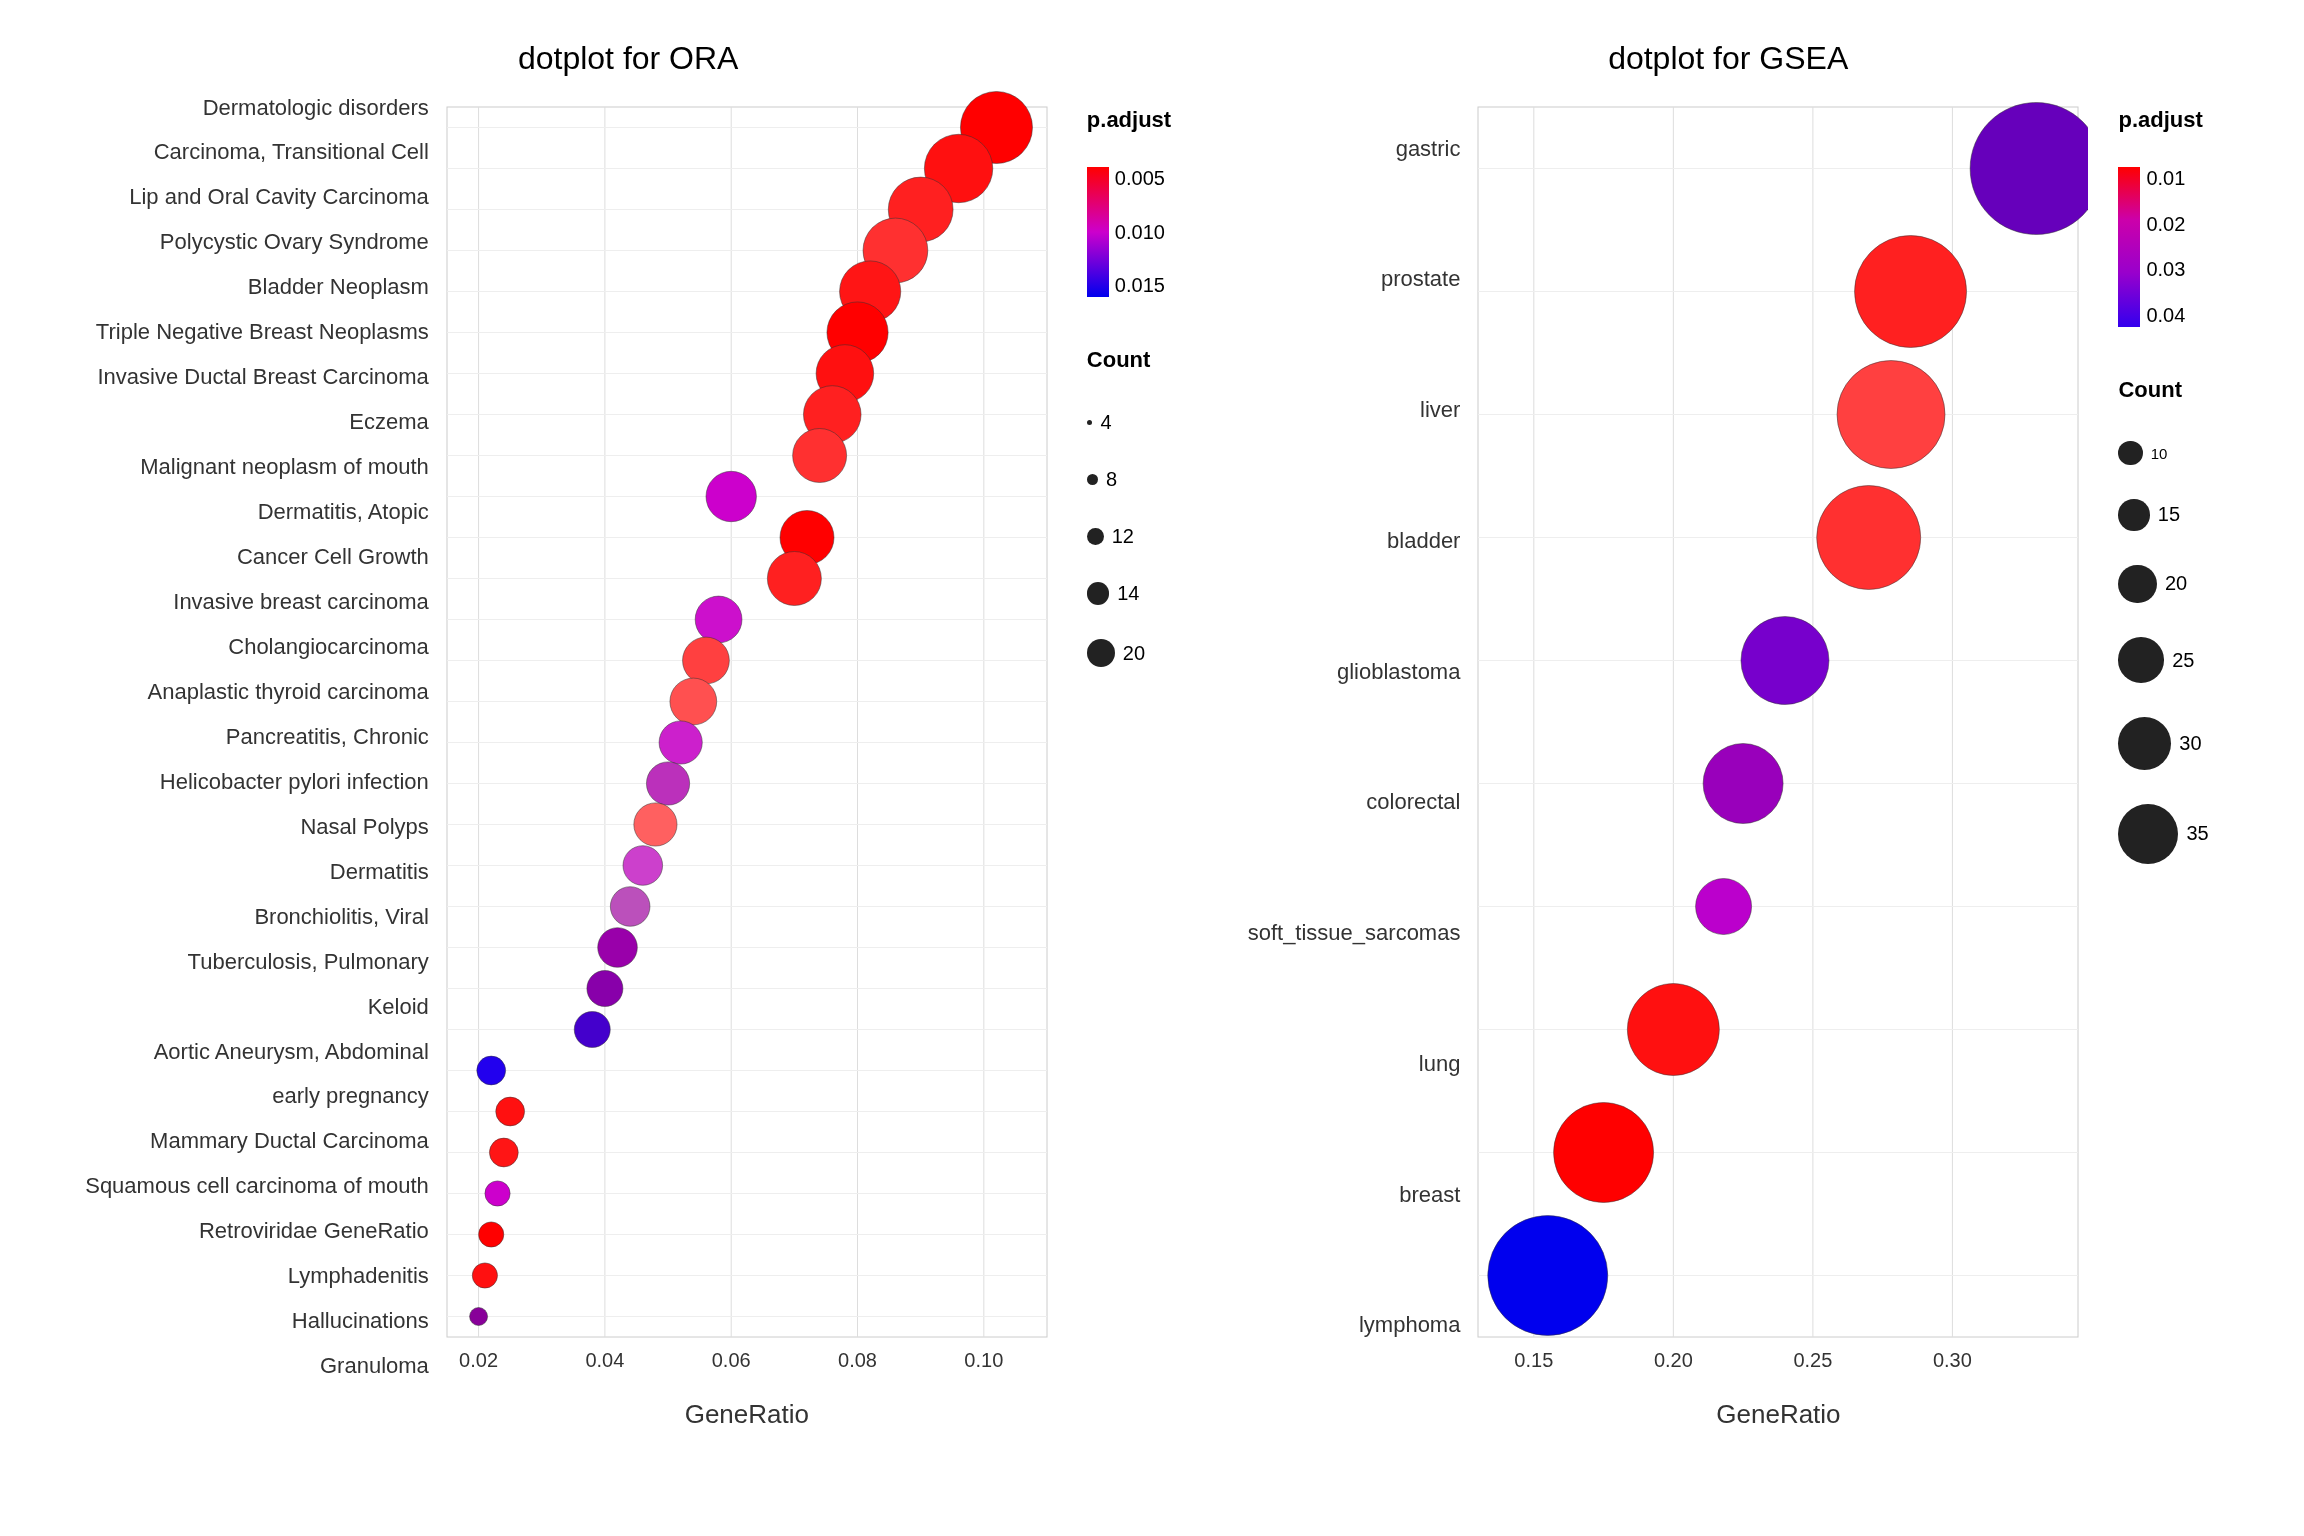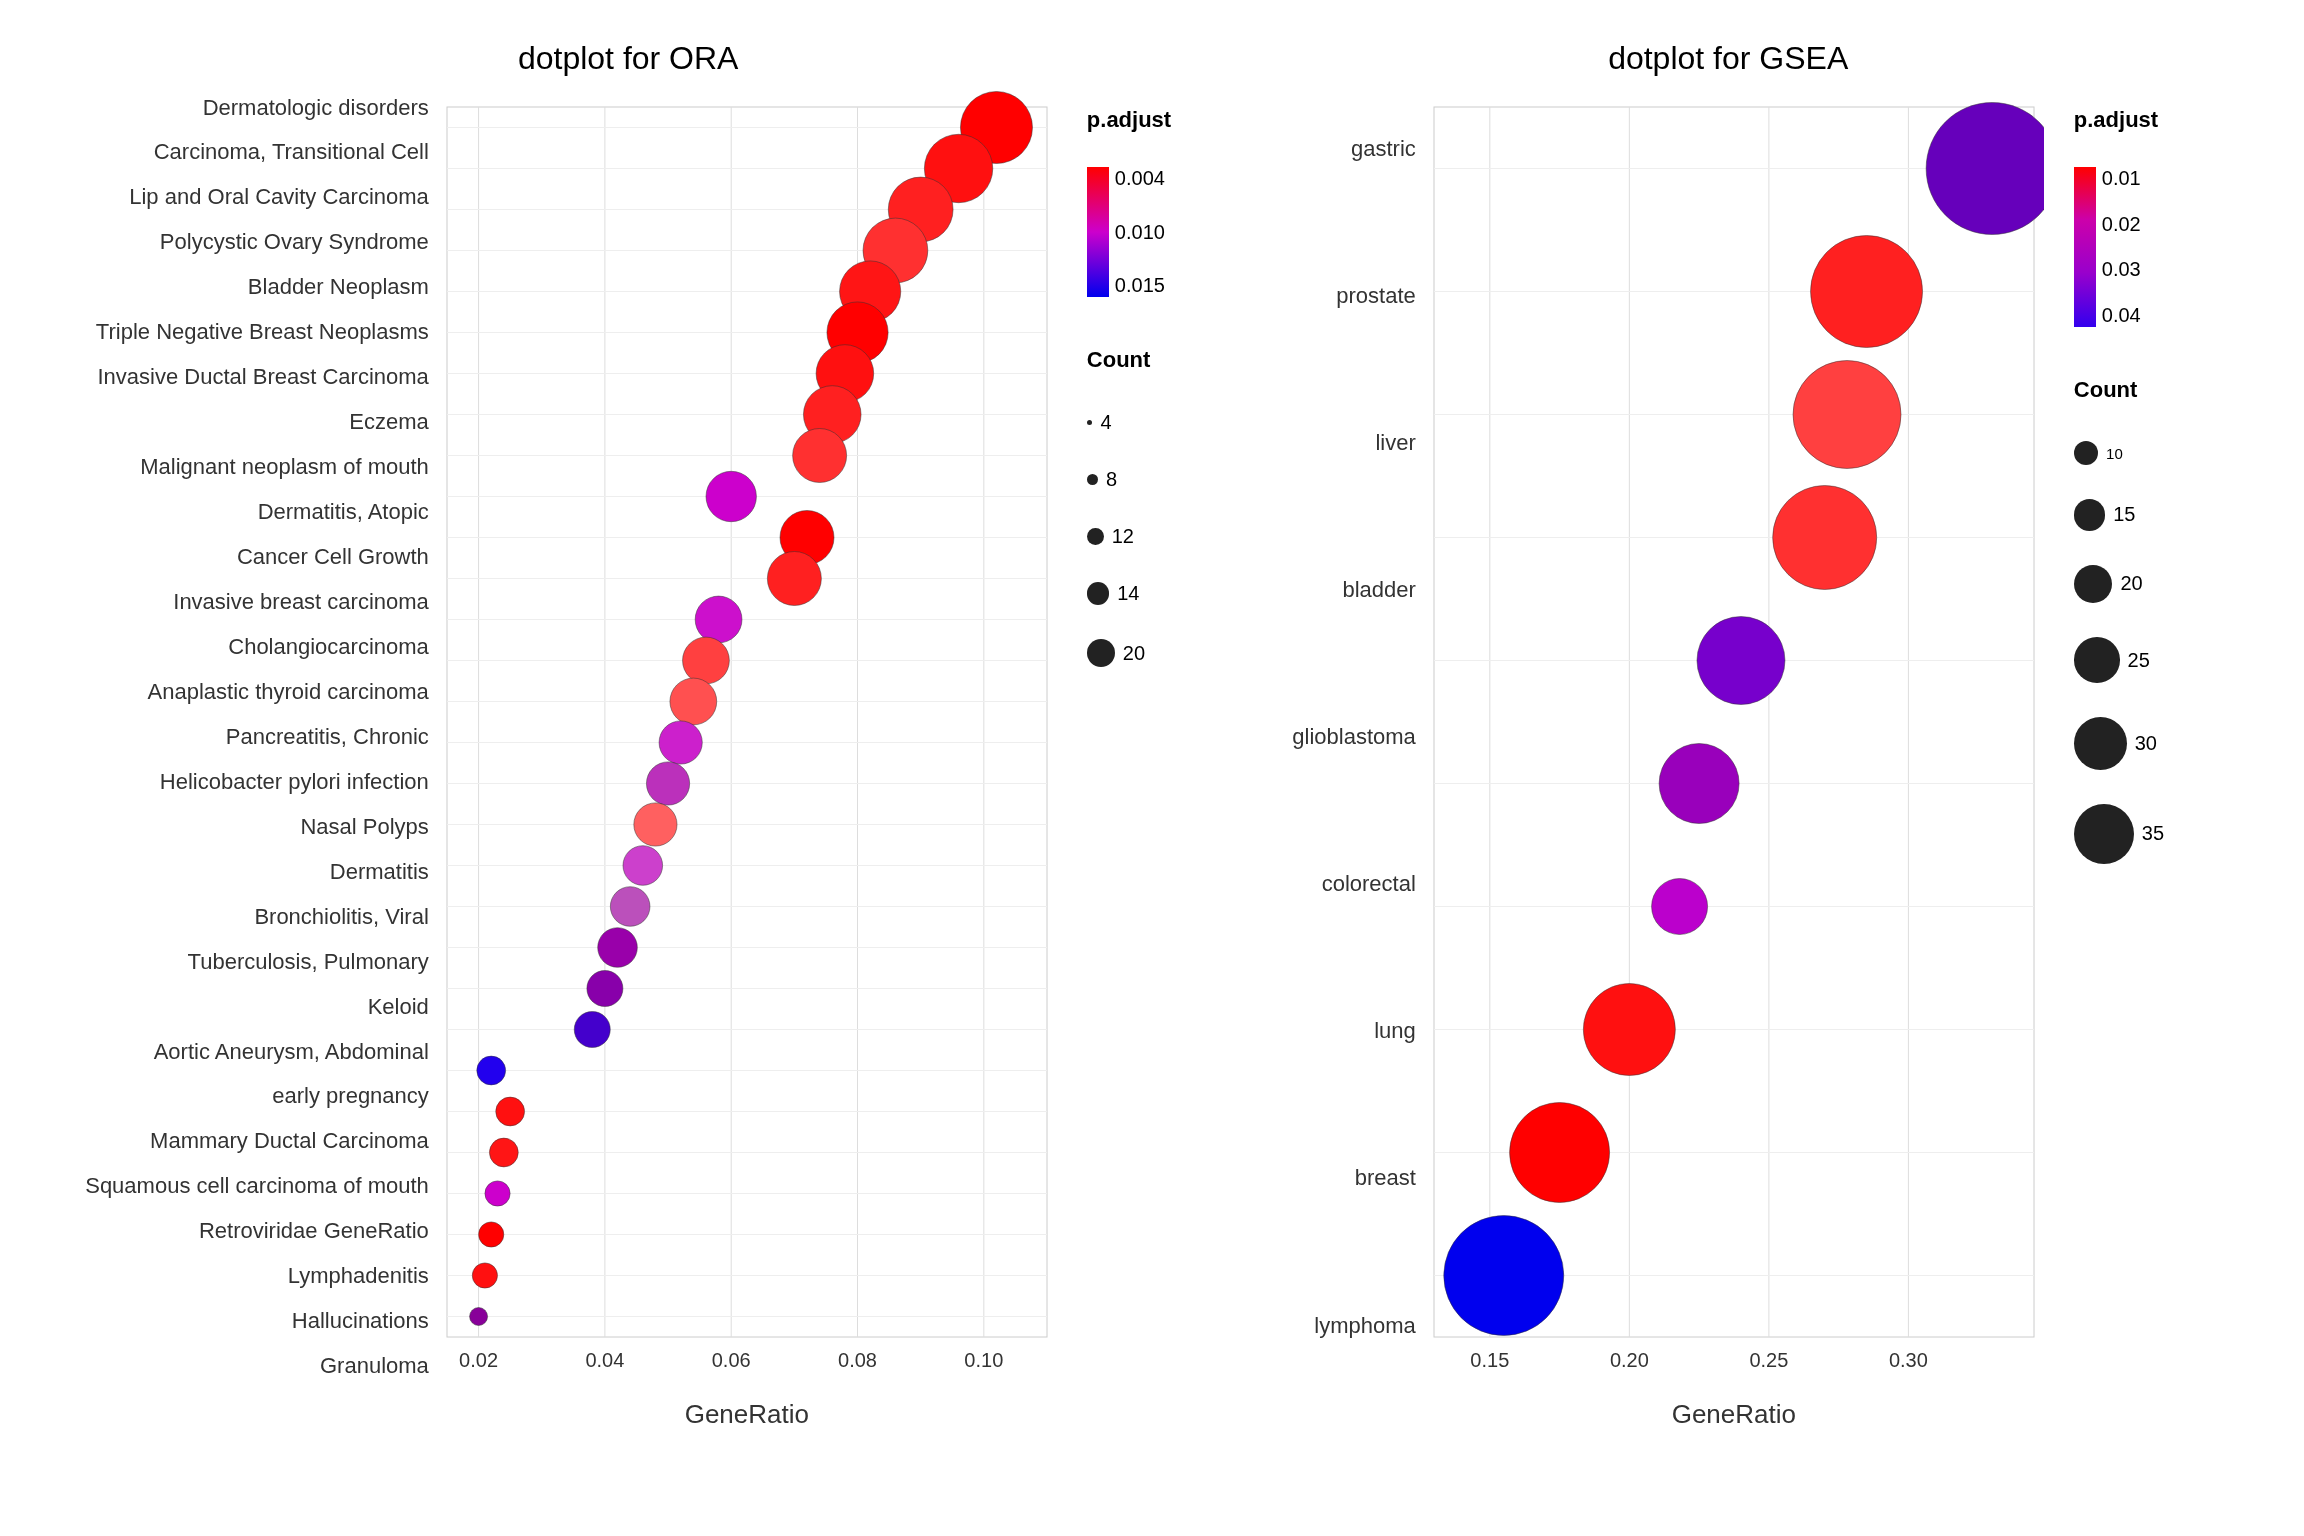--- a/index.html
+++ b/index.html
@@ -195,21 +195,21 @@
                 <defs>
                   <linearGradient id="oraGrad" x1="0" y1="0" x2="0" y2="1">
                     <stop offset="0%" stop-color="#FF0000"></stop>
                     <stop offset="50%" stop-color="#CC00CC"></stop>
                     <stop offset="100%" stop-color="#0000EE"></stop>
                   </linearGradient>
                 </defs>
                 <rect x="0" y="0" width="22" height="130" fill="url(#oraGrad)"></rect>
               </svg>
               <div style="display: flex; flex-direction: column; justify-content: space-between; height: 130px; margin-left: 6px;">
-                <div style="font-size: 20px;">0.004</div>
+                <div style="font-size: 20px;">0.005</div>
                 <div style="font-size: 20px;">0.010</div>
                 <div style="font-size: 20px;">0.015</div>
               </div>
             </div>
             <div style="font-size: 22px; font-weight: bold; margin-top: 20px; margin-bottom: 8px;">Count</div>
             <div style="display: flex; align-items: center; gap: 8px; margin-bottom: 4px;">
               <div style="width: 5.6px; height: 5.6px; border-radius: 50%; background: rgb(34, 34, 34); flex-shrink: 0;"></div>
               <div style="font-size: 20px;">4</div>
             </div>
             <div style="display: flex; align-items: center; gap: 8px; margin-bottom: 4px;">
@@ -236,20 +236,21 @@
   <div class="plot-container" id="gsea-plot" style="flex: 1; padding: 20px 40px 20px 0;">
     <div class="plot-title">dotplot for GSEA</div>
     <div class="plot-area">
       <div class="y-axis-labels" id="gsea-y-labels" style="height: 1300px;">
       <div class="y-label" style="height: 123px; display: flex; align-items: center; justify-content: flex-end;">gastric</div>
           <div class="y-label" style="height: 123px; display: flex; align-items: center; justify-content: flex-end;">prostate</div>
           <div class="y-label" style="height: 123px; display: flex; align-items: center; justify-content: flex-end;">liver</div>
           <div class="y-label" style="height: 123px; display: flex; align-items: center; justify-content: flex-end;">bladder</div>
           <div class="y-label" style="height: 123px; display: flex; align-items: center; justify-content: flex-end;">glioblastoma</div>
           <div class="y-label" style="height: 123px; display: flex; align-items: center; justify-content: flex-end;">colorectal</div>
+          <div class="y-label" style="height: 123px; display: flex; align-items: center; justify-content: flex-end;">soft_tissue_sarcomas</div>
           <div class="y-label" style="height: 123px; display: flex; align-items: center; justify-content: flex-end;">lung</div>
           <div class="y-label" style="height: 123px; display: flex; align-items: center; justify-content: flex-end;">breast</div>
           <div class="y-label" style="height: 123px; display: flex; align-items: center; justify-content: flex-end;">lymphoma</div>
         </div>
       <div class="chart-and-legend">
         <div class="chart-svg-wrapper">
           <svg id="gsea-svg" width="620" height="1300">
           <rect x="10" y="20" width="600" height="1230" fill="#fff" stroke="#ccc"></rect>
               <line x1="65.81395348837208" x2="65.81395348837208" y1="20" y2="1250" stroke="#ddd" stroke-width="1"></line>
               <text x="65.81395348837208" y="1280" text-anchor="middle" font-size="20" fill="#333">0.15</text>

